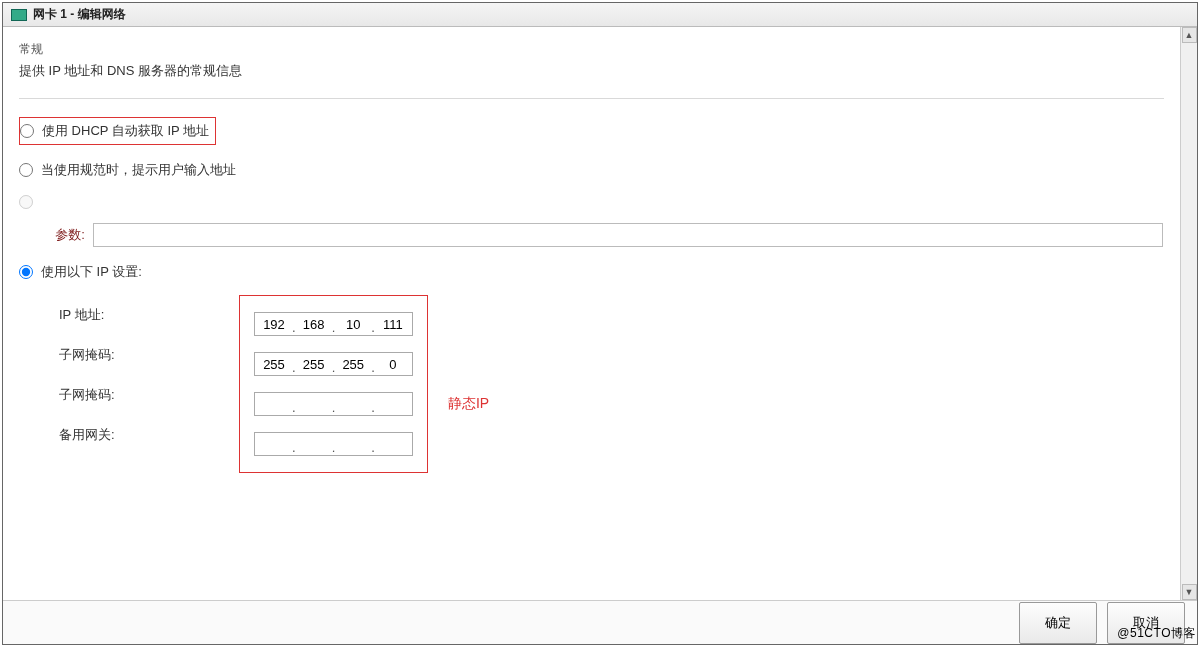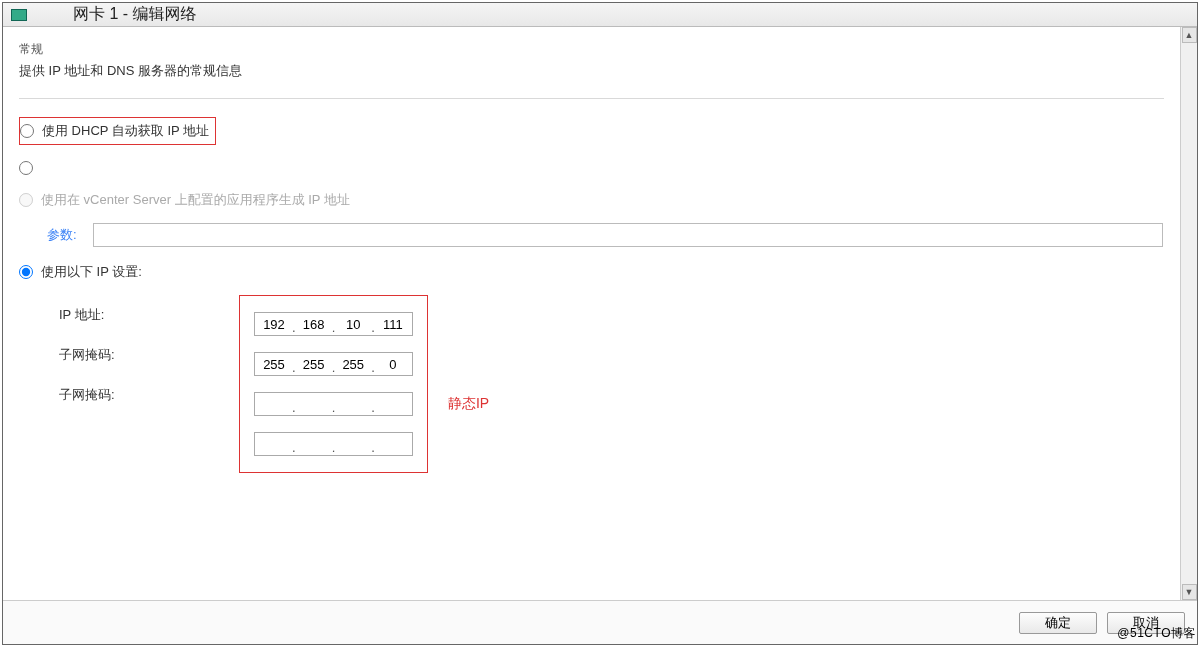--- a/index.html
+++ b/index.html
@@ -37,24 +37,23 @@
     }
     .titlebar-icon {
       width: 16px;
       height: 12px;
       background: #3a8;
       border: 1px solid #165;
       margin-right: 6px;
       display: inline-block;
     }
     .titlebar-text {
-      font-weight: normal;
-      font-size: 16px;
+      font-weight: bold;
+      font-size: 12px;
       color: #222;
-      margin-left: 40px;
     }
     .content-wrapper {
       flex: 1;
       display: flex;
       position: relative;
       overflow: hidden;
     }
     .content {
       flex: 1;
       padding: 14px 16px 10px 16px;
@@ -119,23 +118,23 @@
       align-items: center;
       padding: 4px 6px 4px 0;
     }
     .param-row {
       display: flex;
       align-items: center;
       padding: 6px 0 8px 28px;
     }
     .param-label {
       width: 46px;
-      text-align: left;
+      text-align: center;
       margin-right: 0;
-      color: #3b82f6;
+      color: #7f1d1d;
     }
     .param-input {
       flex: 0 0 1070px;
       height: 24px;
       border: 1px solid #bbb;
       padding: 2px 6px;
       font-size: 12px;
       background: #fff;
     }
     .ip-settings {
@@ -199,21 +198,21 @@
       padding: 8px 12px;
       display: flex;
       justify-content: flex-end;
       gap: 10px;
       background: #fafafa;
       height: 44px;
       align-items: center;
     }
     .btn {
       min-width: 78px;
-      height: 22px;
+      height: 42px;
       border: 1px solid #999;
       background: linear-gradient(#fdfdfd, #e9e9e9);
       font-size: 13px;
       cursor: pointer;
       border-radius: 2px;
     }
     .watermark {
       position: absolute;
       right: 4px;
       bottom: 5px;
@@ -243,42 +242,43 @@
 
       <div class="radio-row">
         <span class="highlight-box-red">
           <input type="radio" name="ipmode" style="">
           <span>使用 DHCP 自动获取 IP 地址</span>
         </span>
       </div>
 
       <div class="radio-row">
         <input type="radio" name="ipmode" style="">
+        <span>当使用规范时，提示用户输入地址</span>
       </div>
 
       <div class="radio-row disabled">
         <input type="radio" name="ipmode" disabled="" style="">
-        <span>使用在 vCenter Server 上配置的应用程序生成 IP 地址</span>
       </div>
 
       <div class="param-row">
         <span class="param-label">参数:</span>
         <input class="param-input" type="text" disabled="" value="" style="">
       </div>
 
       <div class="radio-row">
         <input type="radio" name="ipmode" checked="" style="">
         <span>使用以下 IP 设置:</span>
       </div>
 
       <div class="ip-settings">
         <div class="ip-labels">
           <div class="ip-label-row">IP 地址:</div>
           <div class="ip-label-row">子网掩码:</div>
           <div class="ip-label-row">子网掩码:</div>
+          <div class="ip-label-row">备用网关:</div>
         </div>
 
         <div class="ip-fields-box">
           <div class="ip-field-row">
             <div class="ip-input-group">
               <input class="ip-octet" value="192" style="">
               <span class="ip-dot">.</span>
               <input class="ip-octet" value="168" style="">
               <span class="ip-dot">.</span>
               <input class="ip-octet" value="10" style="">

